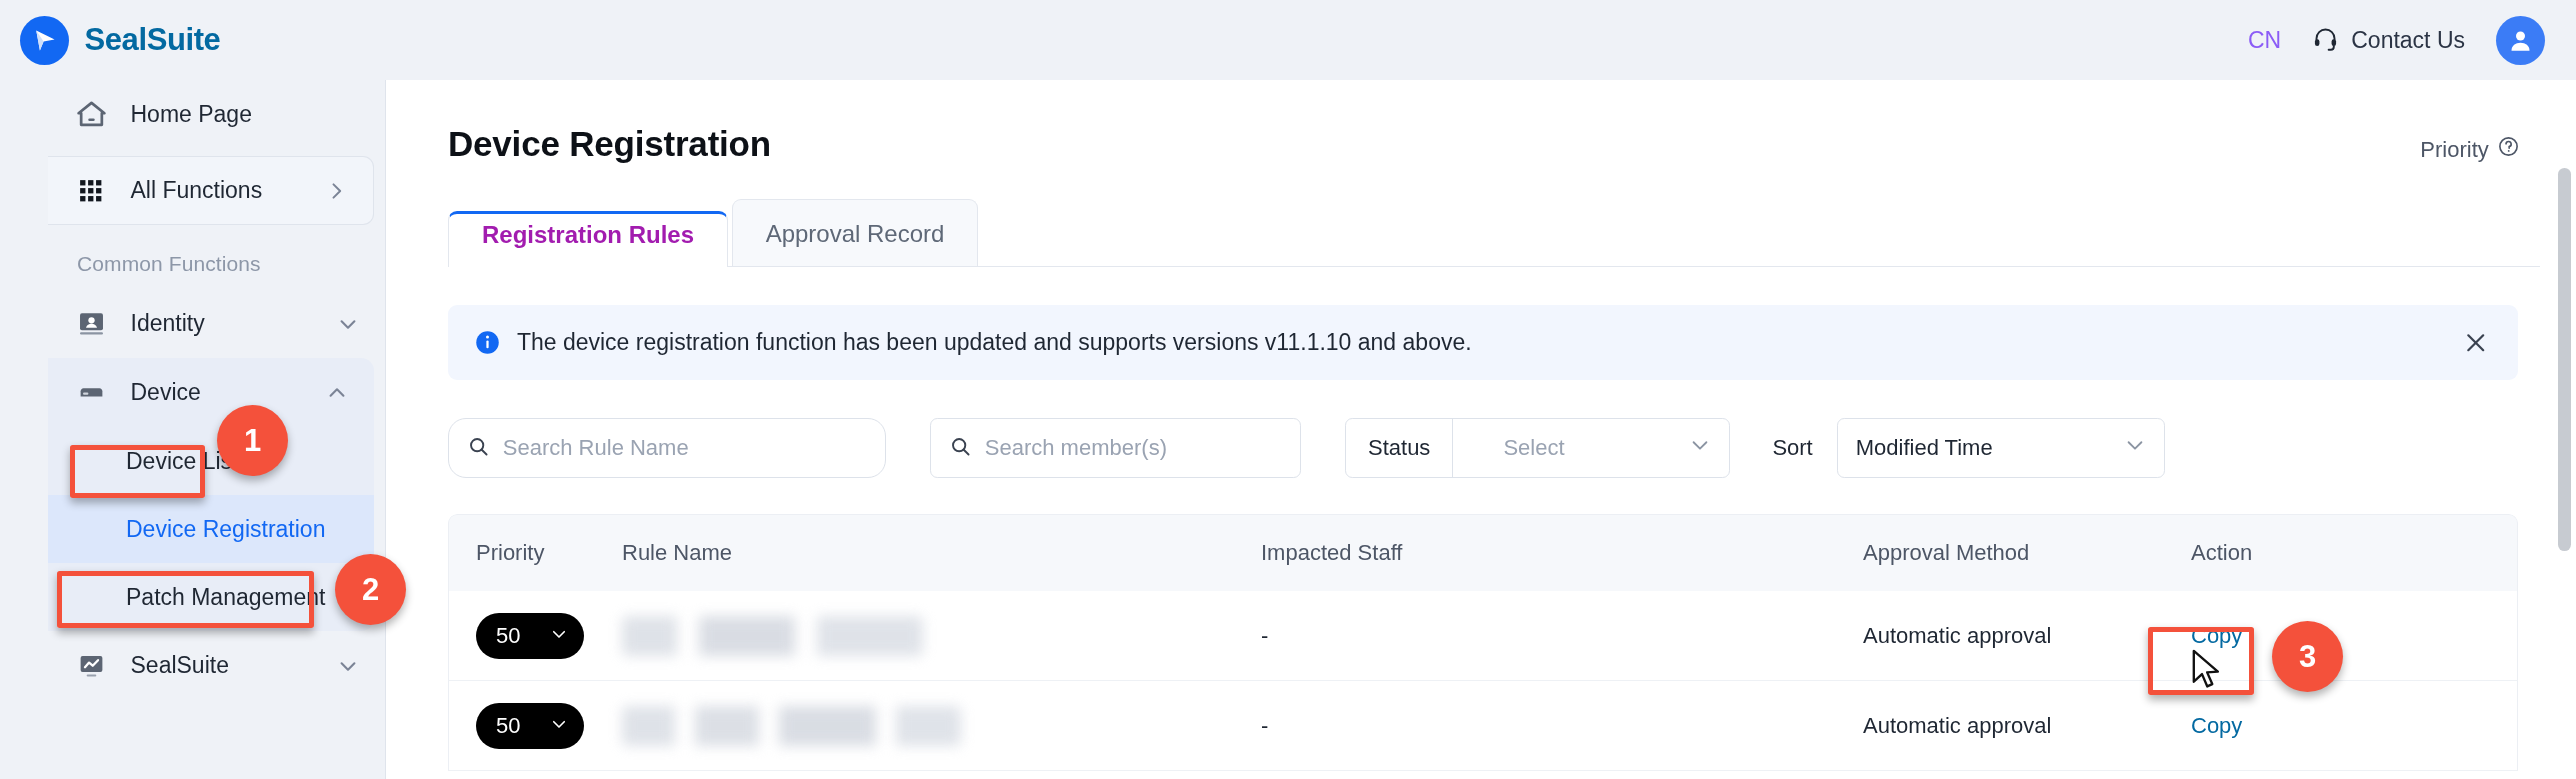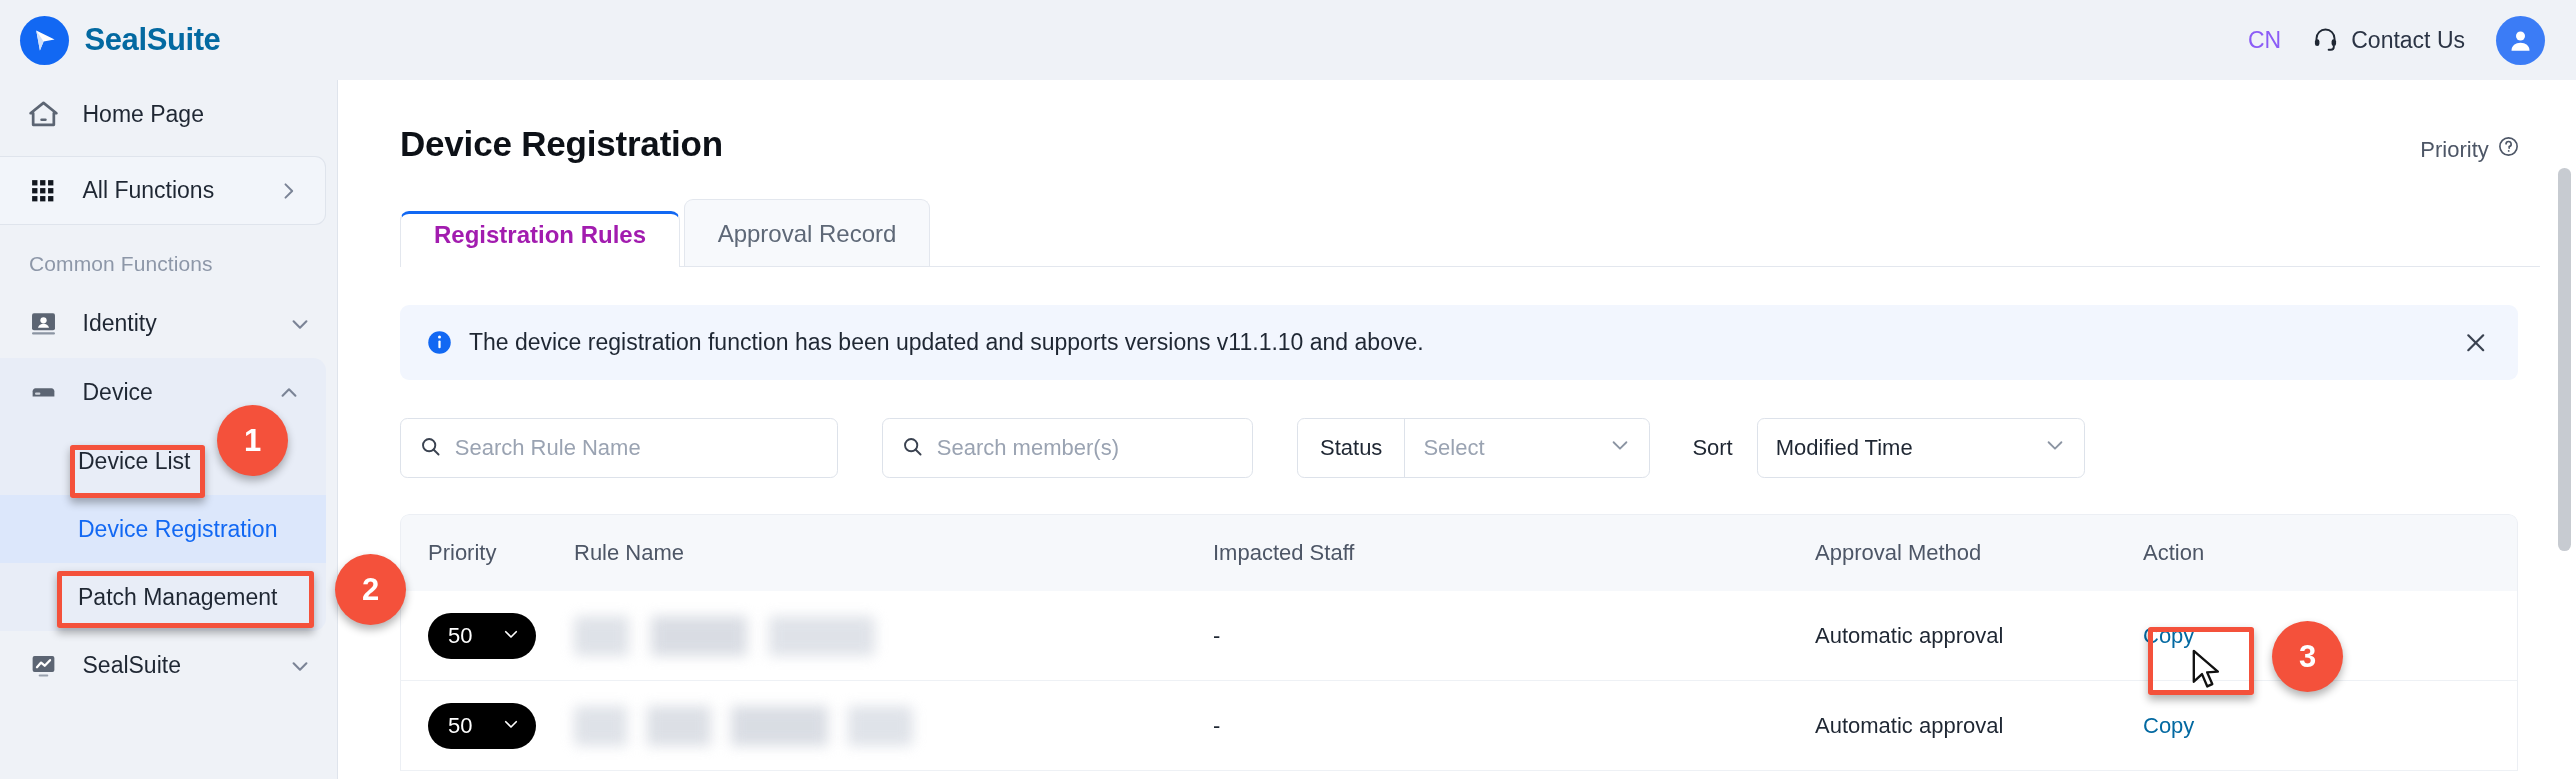--- a/index.html
+++ b/index.html
@@ -42,20 +42,21 @@
   .body { flex: 1 1 auto; display: flex; min-height: 0; }
 
   
   .sidebar {
     width: 338px; min-width: 338px;
     background: #eff2f7;
     border-right: 0.9px solid #dfe4ec;
     padding: 0 0 0 0;
     position: relative;
     overflow: hidden;
+    margin-left: 48px;
   }
   .nav-item {
     display: flex; align-items: center;
     height: 69px;
     padding: 0 25.5px 0 25.5px;
     gap: 22px;
     cursor: pointer;
     font-size: 23px;
     color: #1f2733;
   }
@@ -142,31 +143,31 @@
   .banner-text { font-size: 23px; color: #1f2733; flex: 1 1 auto; }
   .banner-close { width: 31px; height: 31px; cursor: pointer; flex: 0 0 auto; display:flex; align-items:center; justify-content:center;}
 
   
   .toolbar { display: flex; align-items: center; margin-top: 38px; margin-right: 22px; gap: 0; }
   .search-box {
     height: 60px; border: 0.9px solid #dde2ea; border-radius: 7.3px;
     display: flex; align-items: center; padding: 0 18px; gap: 12.8px;
     background: #fff;
   }
-  .search-box.w1 { width: 438px; }
+  .search-box.w1 { width: 438px; border-radius: 18px; }
   .search-box.w2 { width: 371px; margin-left: 44px; }
   .search-box input {
     border: none; outline: none; font-size: 22px; font-family: inherit;
     color: #1f2733; background: transparent; width: 100%;
   }
   .search-box input::placeholder { color: #9aa3b2; }
 
   .status-group {
     display: flex; align-items: center; height: 60px; margin-left: 44px;
-    border: 0.9px solid #dde2ea; border-radius: 7.3px; background: #fff;
+    border: 0.9px solid #dde2ea; border-radius: 7.3px; background: #fff; gap: 32px;
   }
   .status-label {
     padding: 0 22px; font-size: 22px; color: #1f2733;
     height: 100%; display: flex; align-items: center;
     border-right: 0.9px solid #dde2ea;
   }
   .status-select {
     width: 244px; height: 100%; display: flex; align-items: center;
     padding: 0 18px; font-size: 22px; color: #9aa3b2; cursor: pointer;
     justify-content: space-between;

